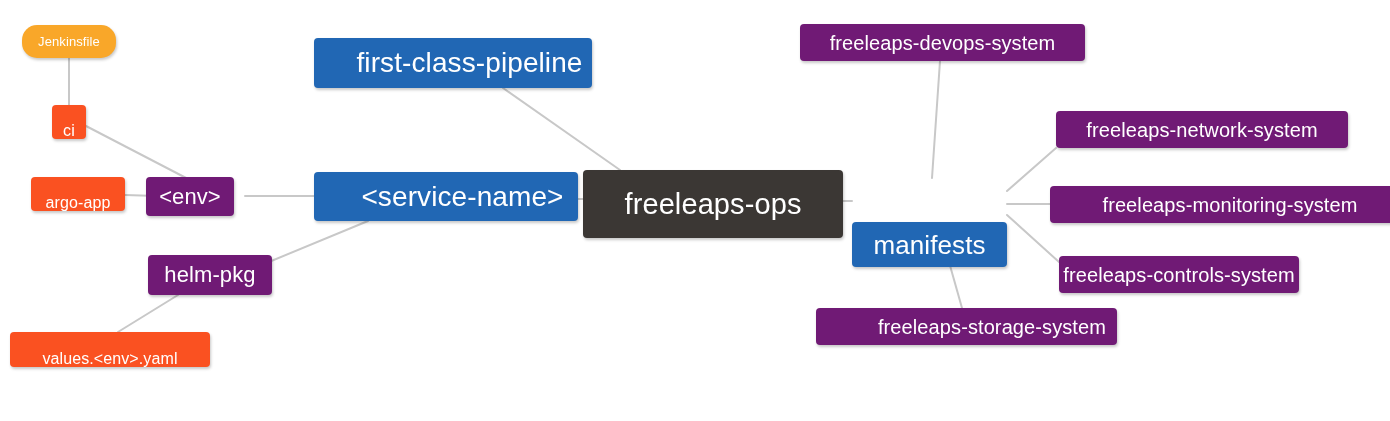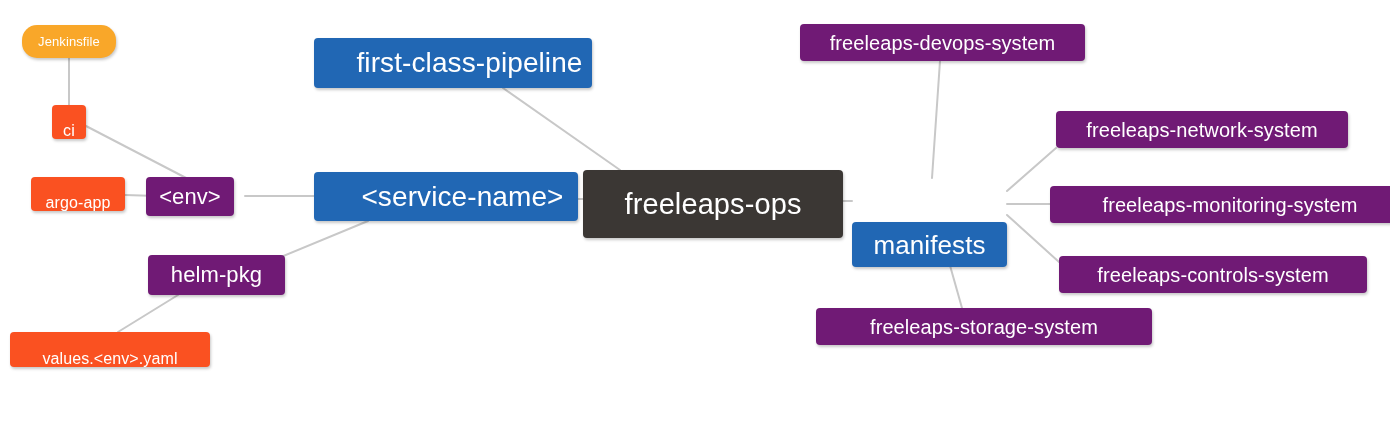--- a/index.html
+++ b/index.html
@@ -82,21 +82,21 @@
       </div>
       <div class="node c-red s-xs" style="left: 52px; top: 105px; width: 34px; height: 34px;">
         <span>ci</span>
       </div>
       <div class="node c-red s-xs" style="left: 31px; top: 177px; width: 94px; height: 34px;">
         <span>argo-app</span>
       </div>
       <div class="node c-green s-md" style="left: 146px; top: 177px; width: 88px; height: 39px;">
         <span>&lt;env&gt;</span>
       </div>
-      <div class="node c-green s-md" style="left: 148px; top: 255px; width: 137px; height: 40px;">
+      <div class="node c-green s-md" style="left: 148px; top: 255px; width: 124px; height: 40px;">
         <span>helm-pkg</span>
       </div>
       <div class="node c-red s-xs" style="left: 10px; top: 332px; width: 200px; height: 35px;">
         <span>values.&lt;env&gt;.yaml</span>
       </div>
       <div class="node c-blue s-xl" style="left: 314px; top: 38px; width: 278px; height: 50px;">
         <span>first-class-pipeline</span>
       </div>
       <div class="node c-blue s-xl" style="left: 314px; top: 172px; width: 264px; height: 49px;">
         <span>&lt;service-name&gt;</span>
@@ -109,20 +109,20 @@
       </div>
       <div class="node c-green s-sm" style="left: 800px; top: 24px; width: 285px; height: 37px;">
         <span>freeleaps-devops-system</span>
       </div>
       <div class="node c-green s-sm" style="left: 1056px; top: 111px; width: 292px; height: 37px;">
         <span>freeleaps-network-system</span>
       </div>
       <div class="node c-green s-sm" style="left: 1050px; top: 186px; width: 360px; height: 37px;">
         <span>freeleaps-monitoring-system</span>
       </div>
-      <div class="node c-green s-sm" style="left: 1059px; top: 256px; width: 308px; height: 37px;">
+      <div class="node c-green s-sm" style="left: 1059px; top: 256px; width: 240px; height: 37px;">
         <span>freeleaps-controls-system</span>
       </div>
-      <div class="node c-green s-sm" style="left: 816px; top: 308px; width: 336px; height: 37px;">
+      <div class="node c-green s-sm" style="left: 816px; top: 308px; width: 301px; height: 37px; justify-content: flex-end;">
         <span>freeleaps-storage-system</span>
       </div>
     </div>
 </div>
 
 </body></html>

